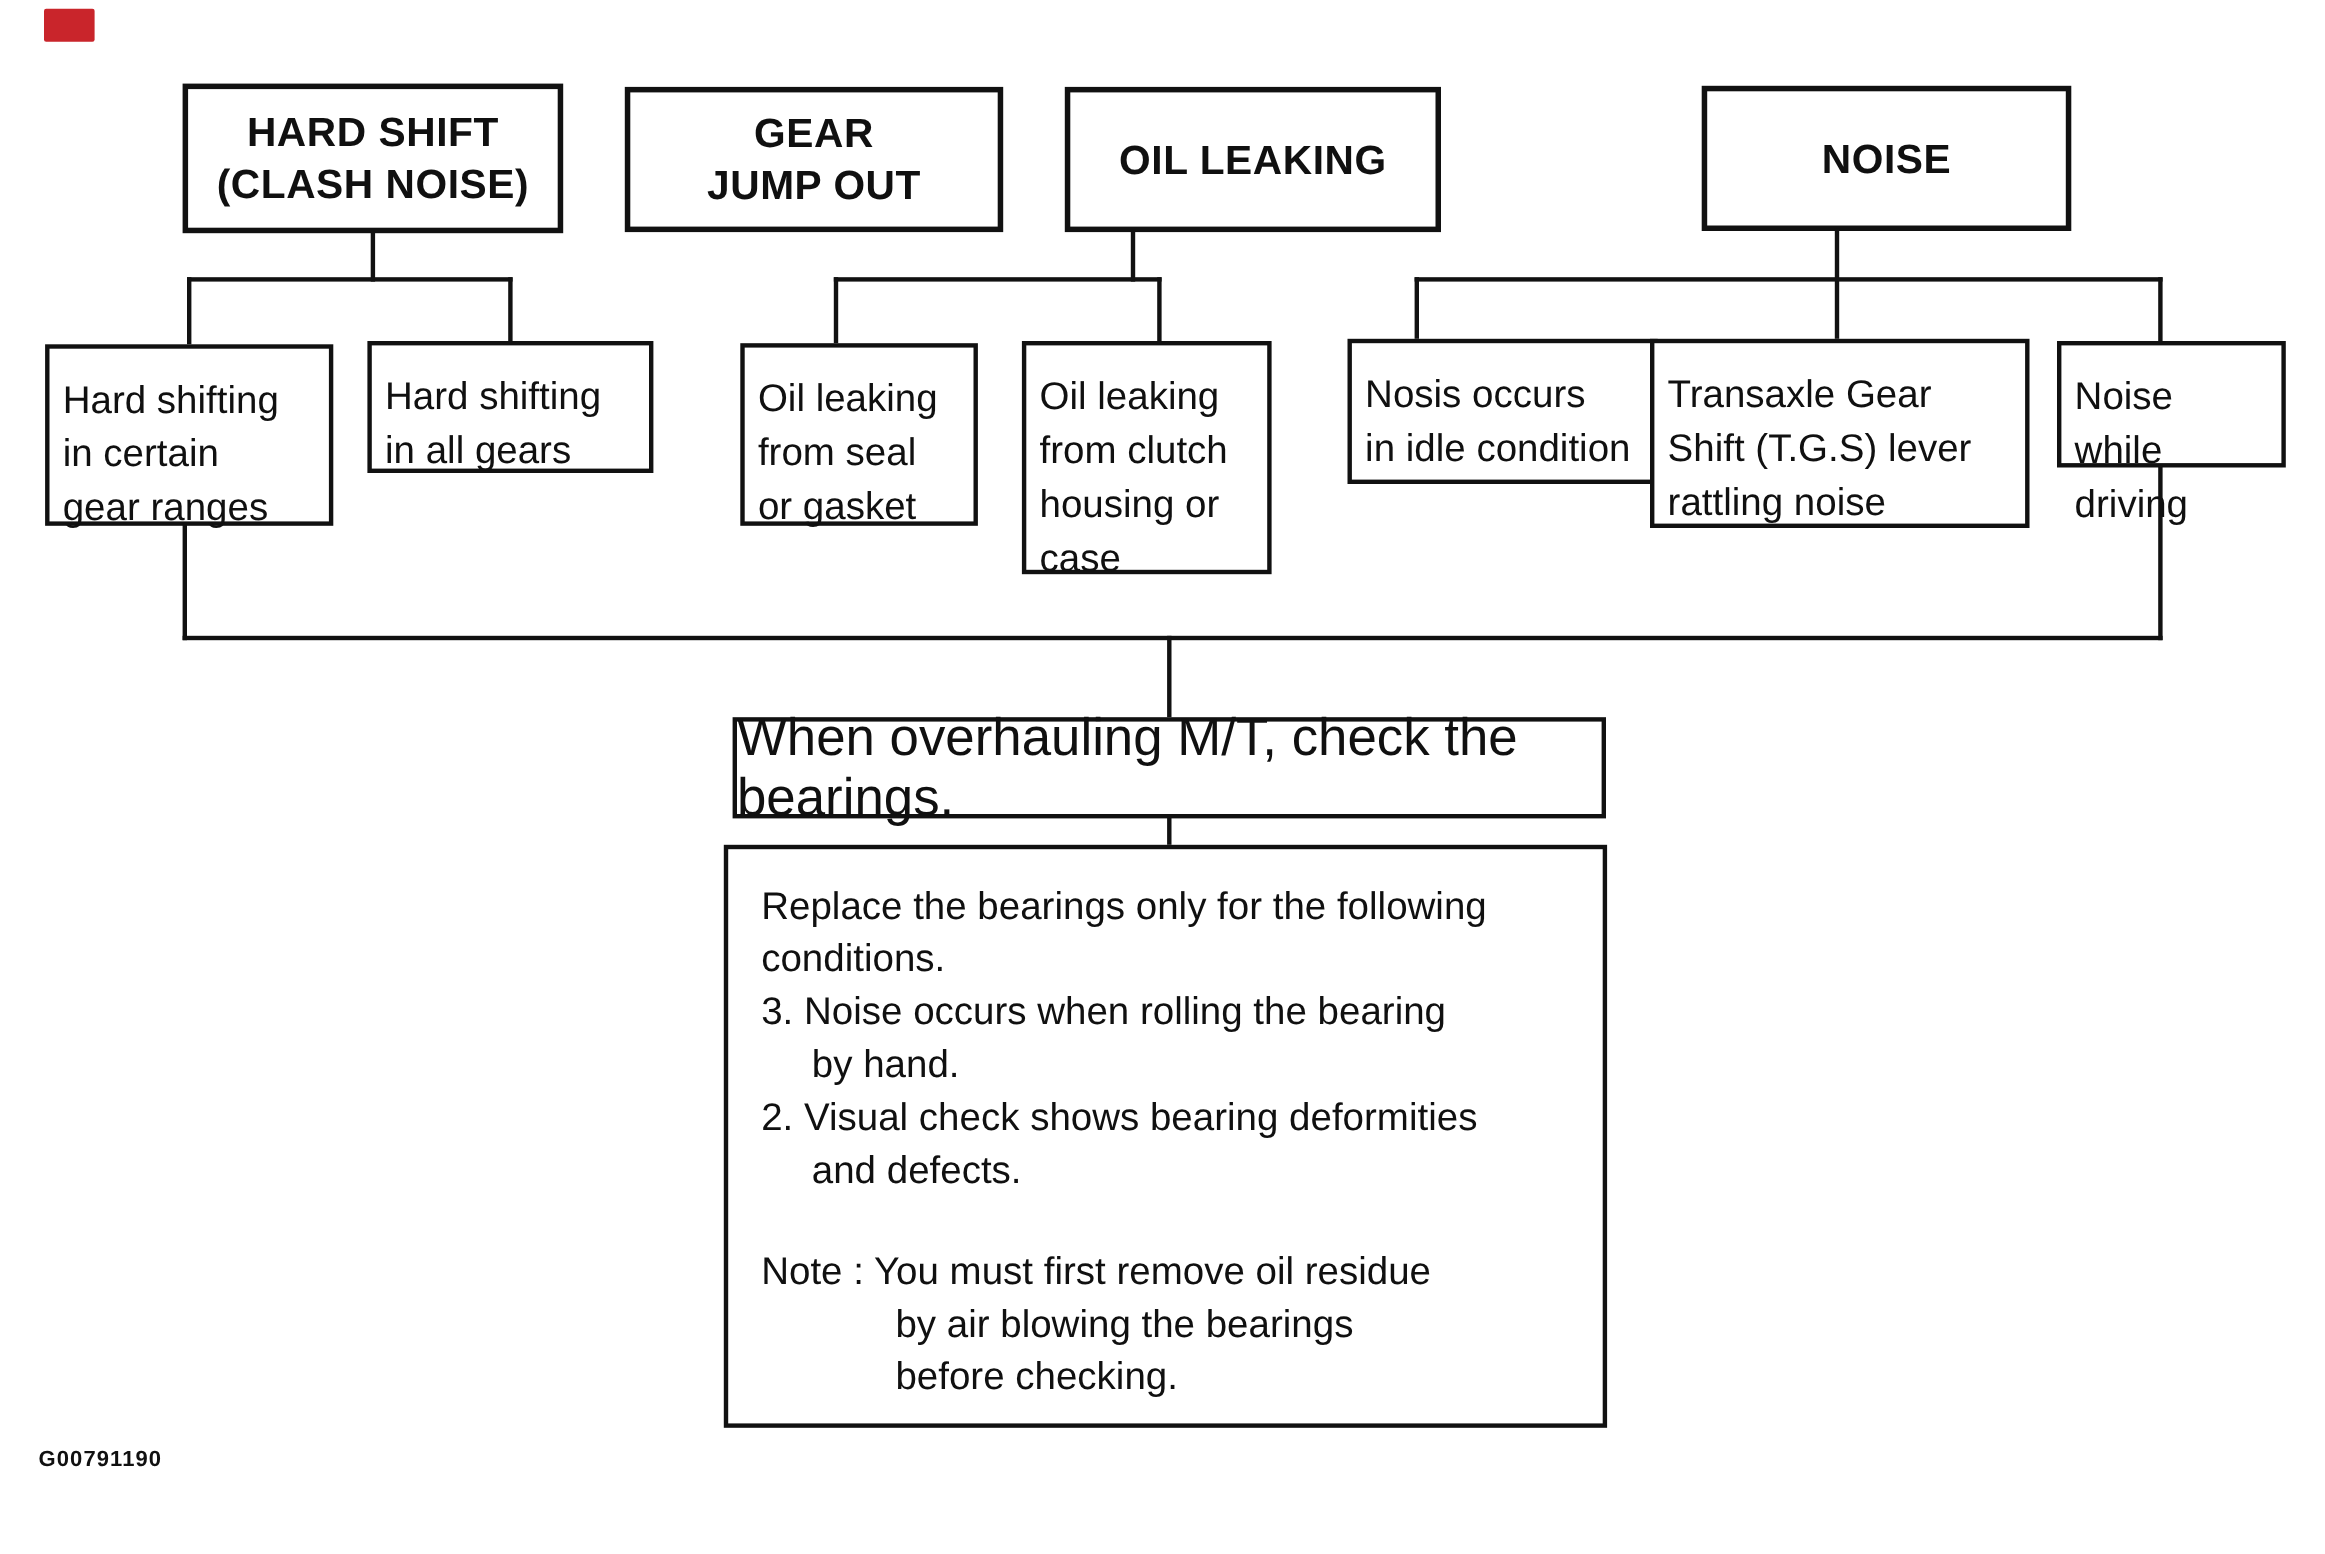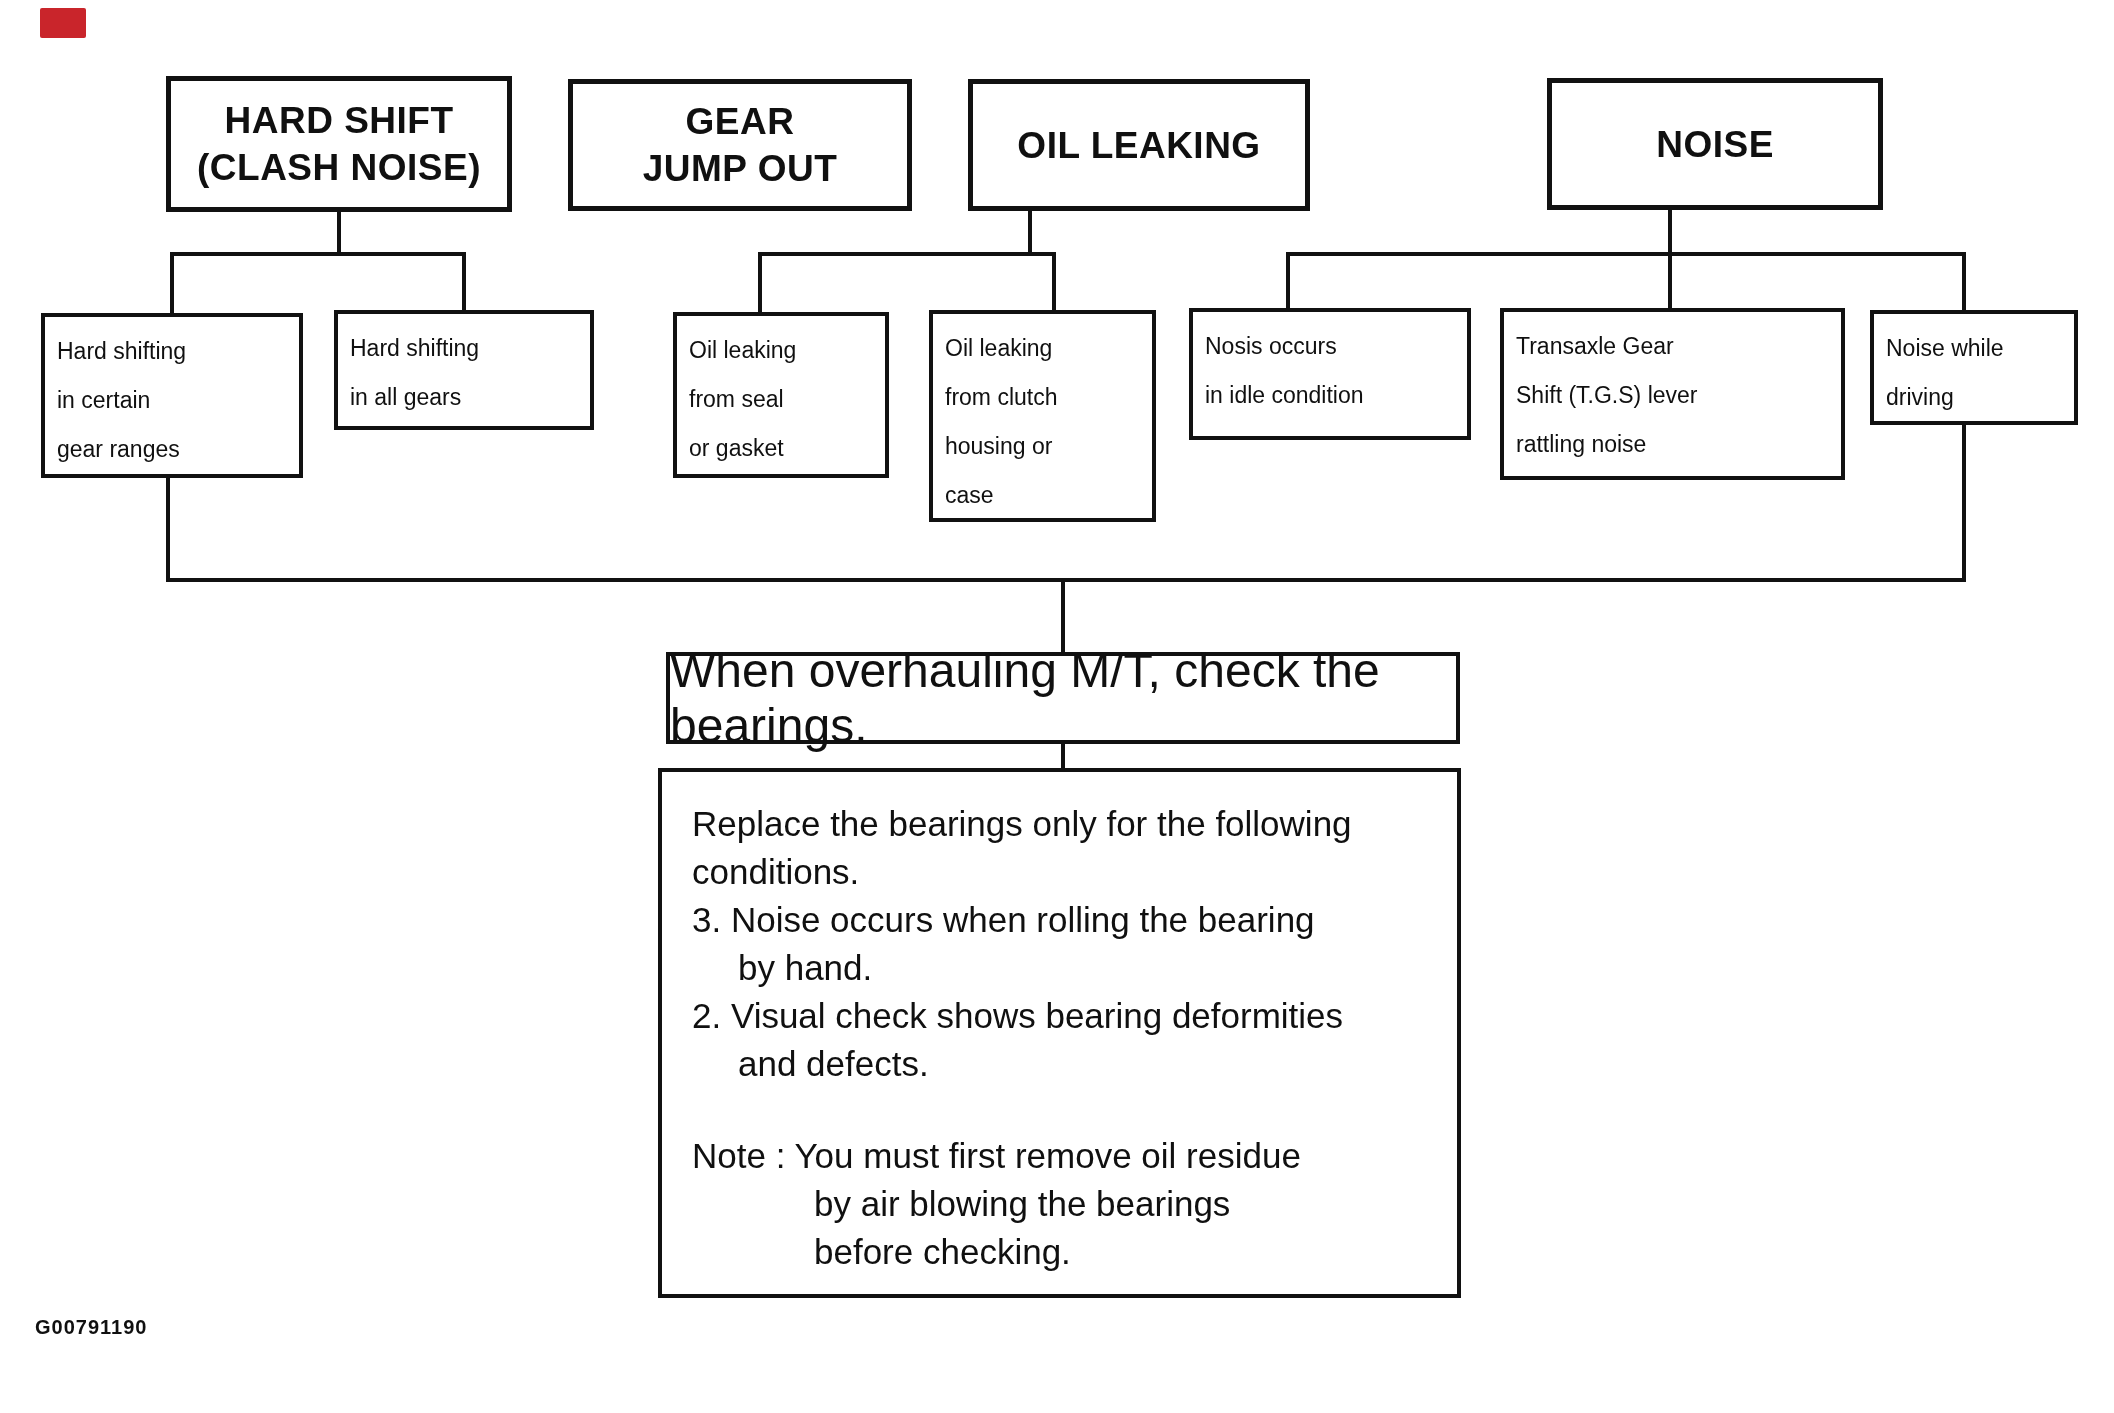--- a/index.html
+++ b/index.html
@@ -21,22 +21,22 @@
   }
   .cat{
     border-width:5px;
     display:flex;align-items:center;justify-content:center;
     text-align:center;
     font-weight:bold;
     font-size:37px;line-height:47px;
     letter-spacing:0.5px;
   }
   .sym{
-    font-size:23px;line-height:49px;
-    padding:10px 12px;
+    font-size:35px;line-height:49px;
+    padding:22px 12px;
   }
   .action{
     display:flex;align-items:center;justify-content:center;
     font-size:48px;
   }
   .details{
     font-size:35px;line-height:48px;
     padding:28px 18px 0 30px;
   }
   .details .intro{white-space:pre-line;}
@@ -80,21 +80,21 @@
 gear ranges</div>
   <div class="box sym" style="left:334px;top:310px;width:260px;height:120px;">Hard shifting
 in all gears</div>
   <div class="box sym" style="left:673px;top:312px;width:216px;height:166px;">Oil leaking
 from seal
 or gasket</div>
   <div class="box sym" style="left:929px;top:310px;width:227px;height:212px;">Oil leaking
 from clutch
 housing or
 case</div>
-  <div class="box sym" style="left:1189px;top:308px;width:282px;height:132px;">Nosis occurs
+  <div class="box sym" style="left:1225px;top:308px;width:282px;height:132px;">Nosis occurs
 in idle condition</div>
   <div class="box sym" style="left:1500px;top:308px;width:345px;height:172px;">Transaxle Gear
 Shift (T.G.S) lever
 rattling noise</div>
   <div class="box sym" style="left:1870px;top:310px;width:208px;height:115px;">Noise while
 driving</div>
 
   <div class="box action" style="left:666px;top:652px;width:794px;height:92px;">When overhauling M/T, check the bearings.</div>
 
   <div class="box details" style="left:658px;top:768px;width:803px;height:530px;white-space:normal;">

